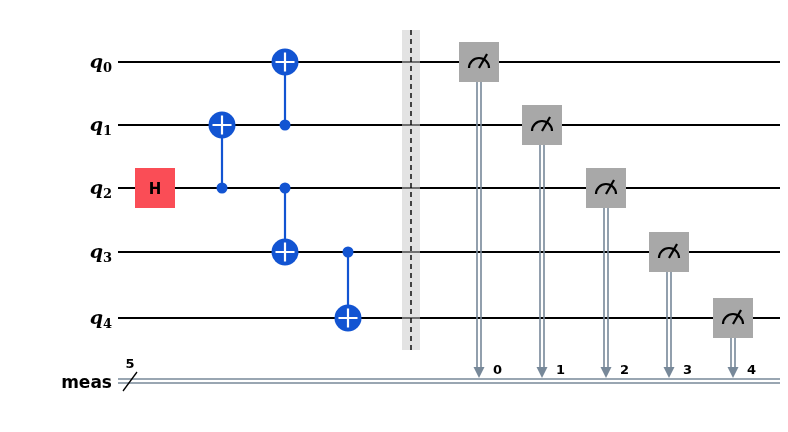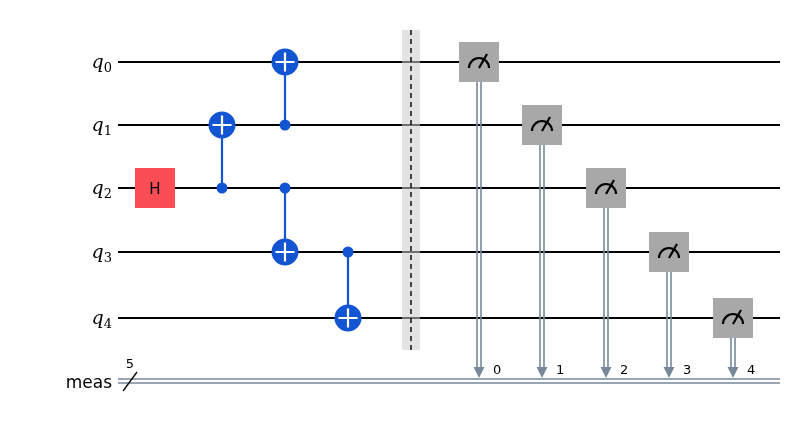--- a/index.html
+++ b/index.html
@@ -1,16 +1,16 @@
 <!DOCTYPE html>
 <html><head>
 <meta charset="utf-8">
 <style>
   html,body { margin:0; padding:0; background:#ffffff; }
-  .stage { position:relative; width:780px; height:432px; background:#ffffff; overflow:hidden; }
+  .stage { position:relative; width:780px; height:432px; background:#ffffff; overflow:hidden;font-weight:bold; }
   svg { display:block; }
   .qlabel { font-family:"DejaVu Serif", serif; font-size:19px; fill:#000; }
   .qlabel .base { font-style:italic; }
   .qlabel .sub { font-size:13px; }
   .measlabel { font-family:"DejaVu Sans", "Liberation Sans", sans-serif; font-size:17px; fill:#000; }
   .gate-label { font-family:"DejaVu Sans", "Liberation Sans", sans-serif; font-size:15px; fill:#000; }
   .small-label { font-family:"DejaVu Sans", "Liberation Sans", sans-serif; font-size:13px; fill:#000; }
 </style>
 </head>
 <body>

